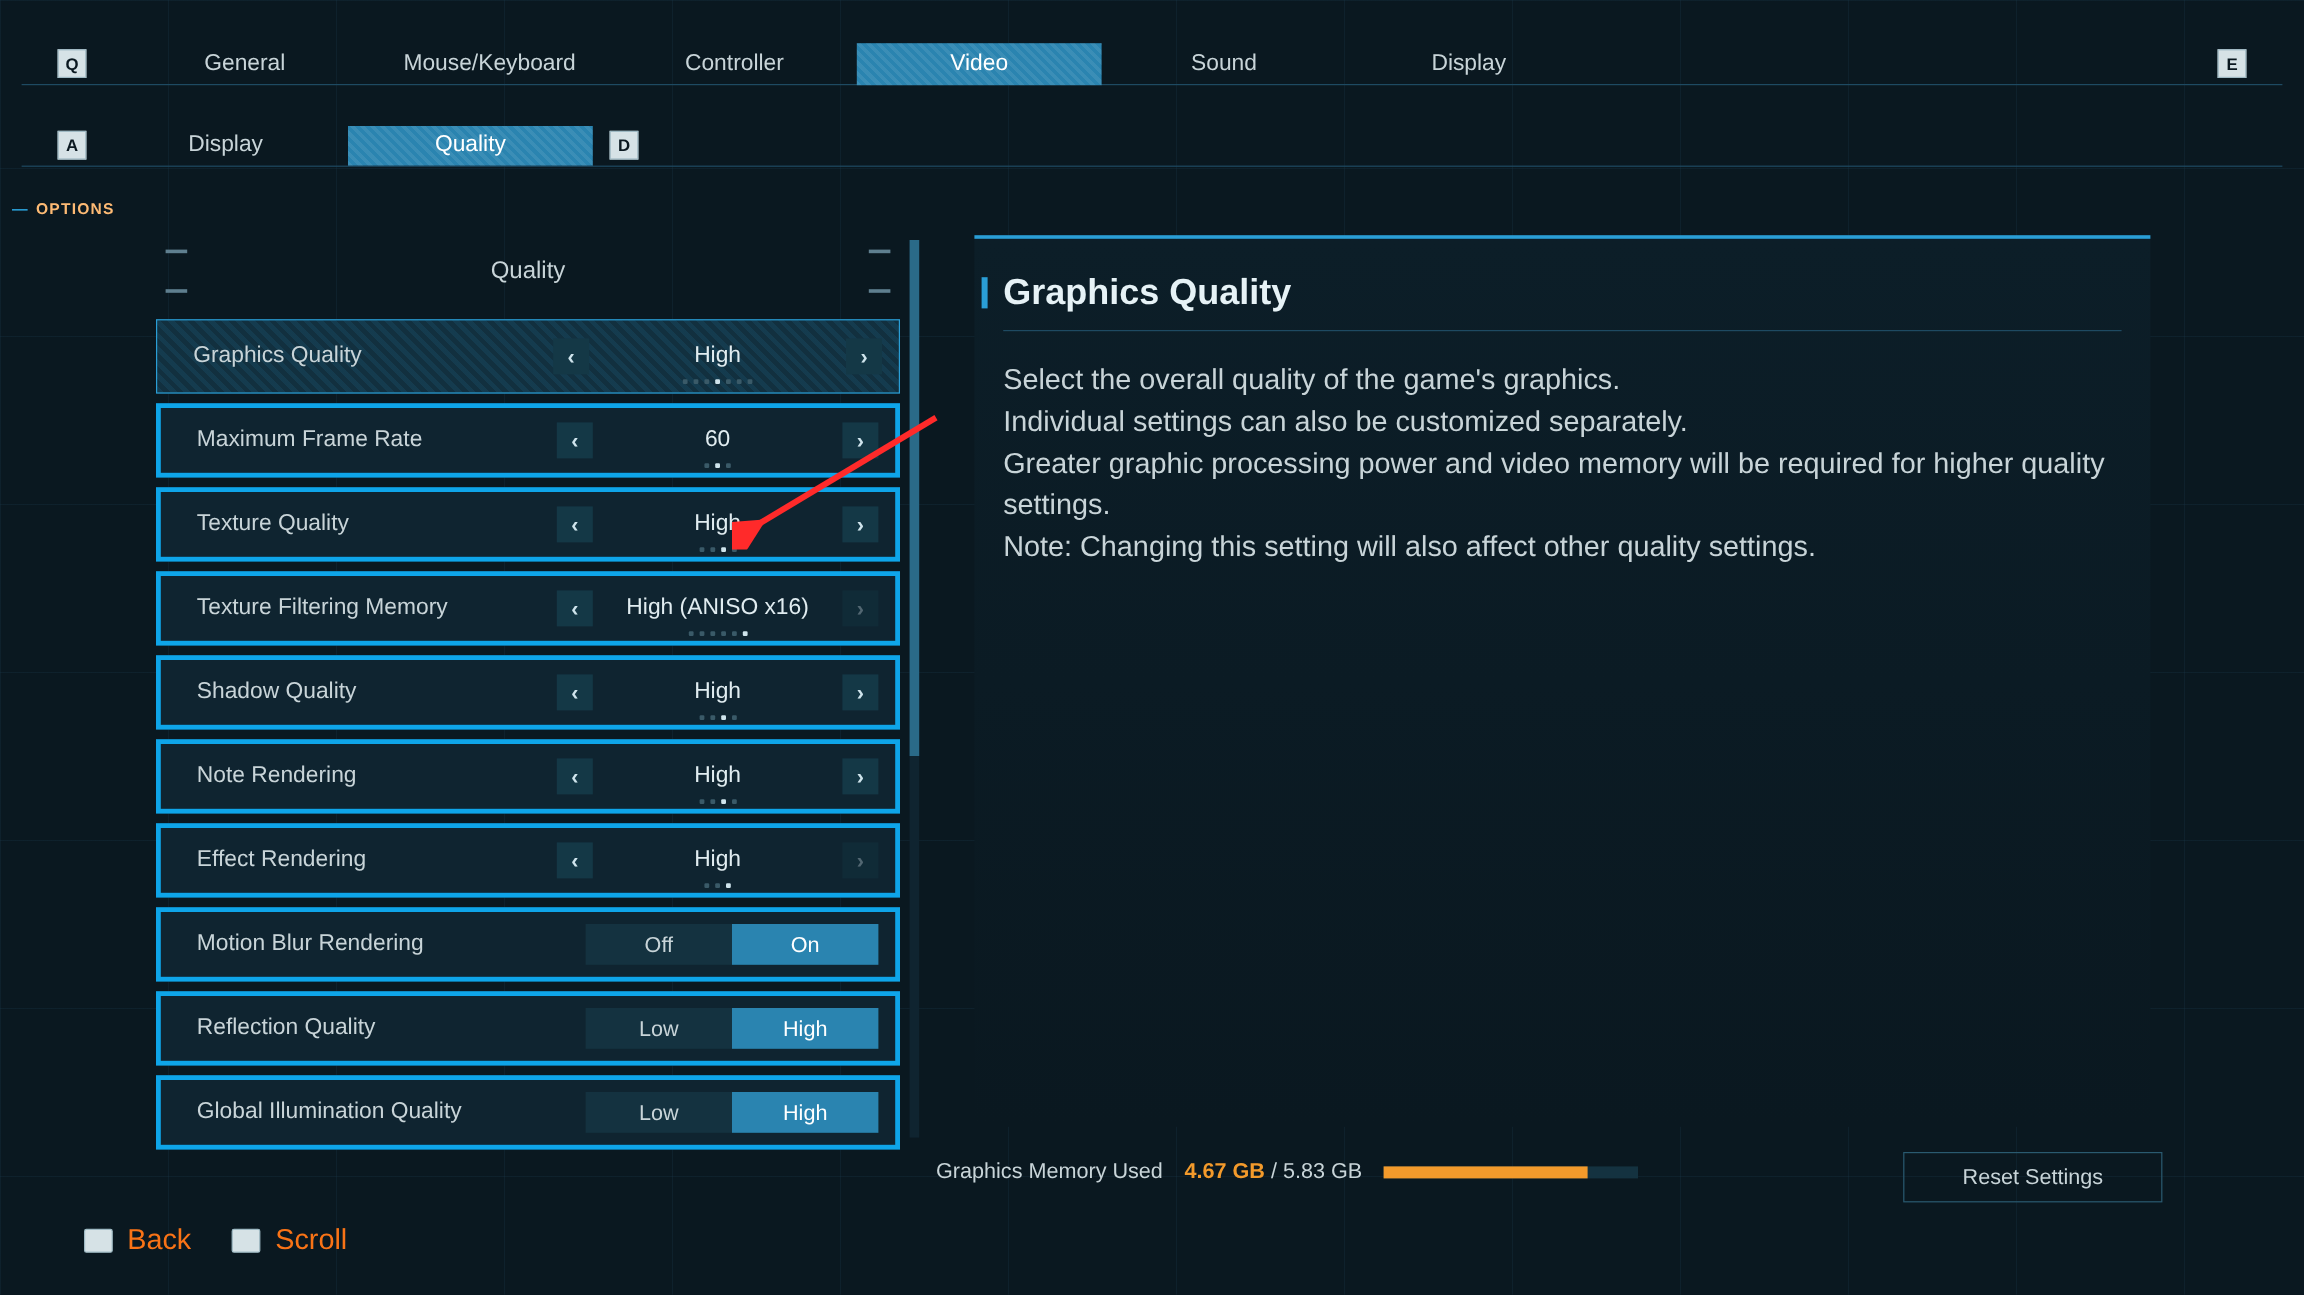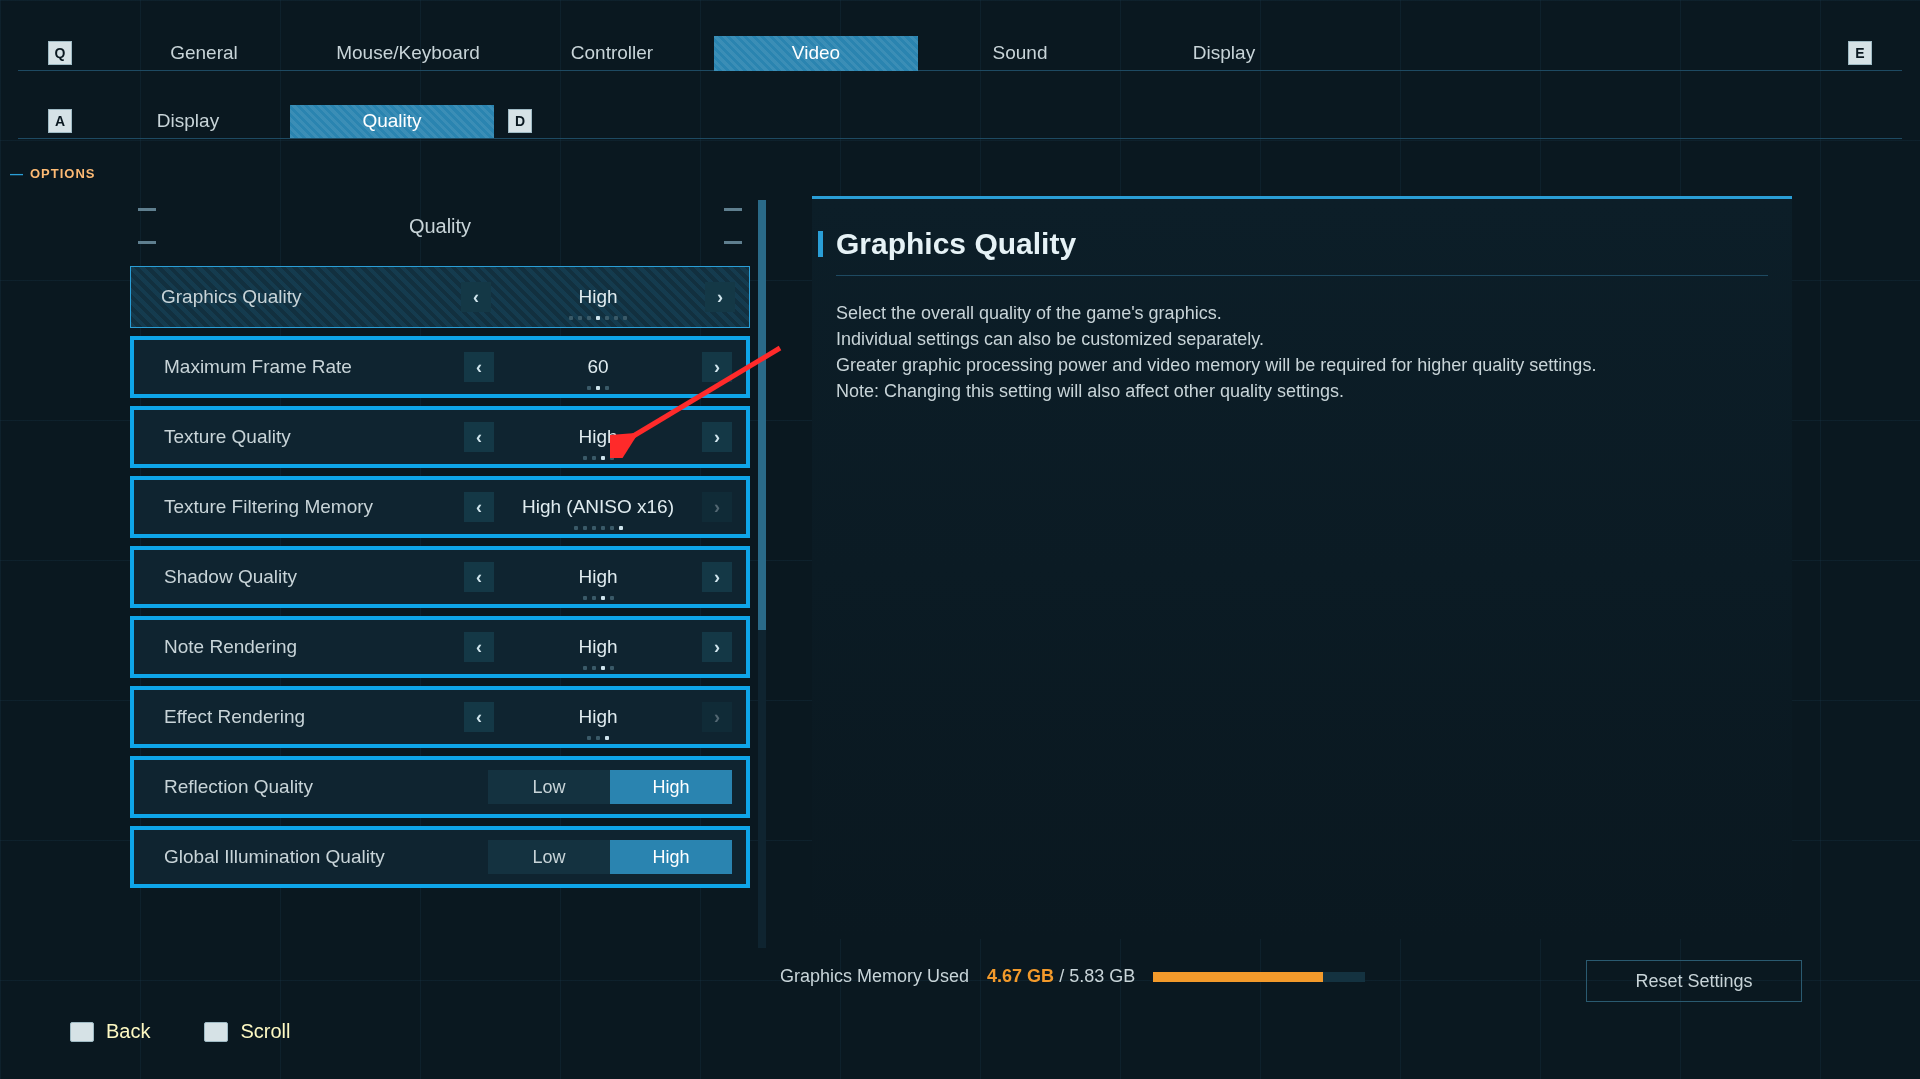--- a/index.html
+++ b/index.html
@@ -230,21 +230,21 @@
 }
 .desc h2::before {
   content: "";
   position: absolute;
   left: -18px; top: 4px;
   width: 5px; height: 26px;
   background: #2a9ed6;
 }
 .desc p {
   margin: 0 24px 4px 24px;
-  font-size: 18px;
+  font-size: 24px;
   line-height: 1.45;
   white-space: pre-line;
 }
 
 
 .annot-arrow {
   position: absolute;
   left: 610px; top: 338px;
   pointer-events: none;
 }
@@ -273,23 +273,23 @@
   border: 1px solid #2a5a70;
   display: flex; align-items: center; justify-content: center;
   font-size: 18px;
   color: #c8d4d8;
   cursor: pointer;
 }
 
 .hints {
   position: absolute;
   left: 70px; top: 1020px;
-  display: flex; gap: 54px;
-  font-size: 20px;
-  color: #fef9c3;
+  display: flex; gap: 34px;
+  font-size: 24px;
+  color: #f97316;
 }
 .hints .hint { display: flex; align-items: center; gap: 12px; }
 .keyicon {
   width: 24px; height: 20px;
   border: 1px solid #9fbac4;
   background: #d6e2e6;
   border-radius: 2px;
 }
 </style>
 </head>
@@ -416,20 +416,27 @@
           <div class="arrow">‹</div>
           <div class="value">High<div class="dots">
               <span></span>
               <span></span>
               <span class="on"></span>
             </div></div>
           <div class="arrow dim">›</div>
         </div>
       </div>
       <div class="row">
+        <div class="label">Motion Blur Rendering</div>
+        <div class="seg">
+          <div class="opt">Off</div>
+          <div class="opt active">On</div>
+        </div>
+      </div>
+      <div class="row">
         <div class="label">Reflection Quality</div>
         <div class="seg">
           <div class="opt">Low</div>
           <div class="opt active">High</div>
         </div>
       </div>
       <div class="row">
         <div class="label">Global Illumination Quality</div>
         <div class="seg">
           <div class="opt">Low</div>

